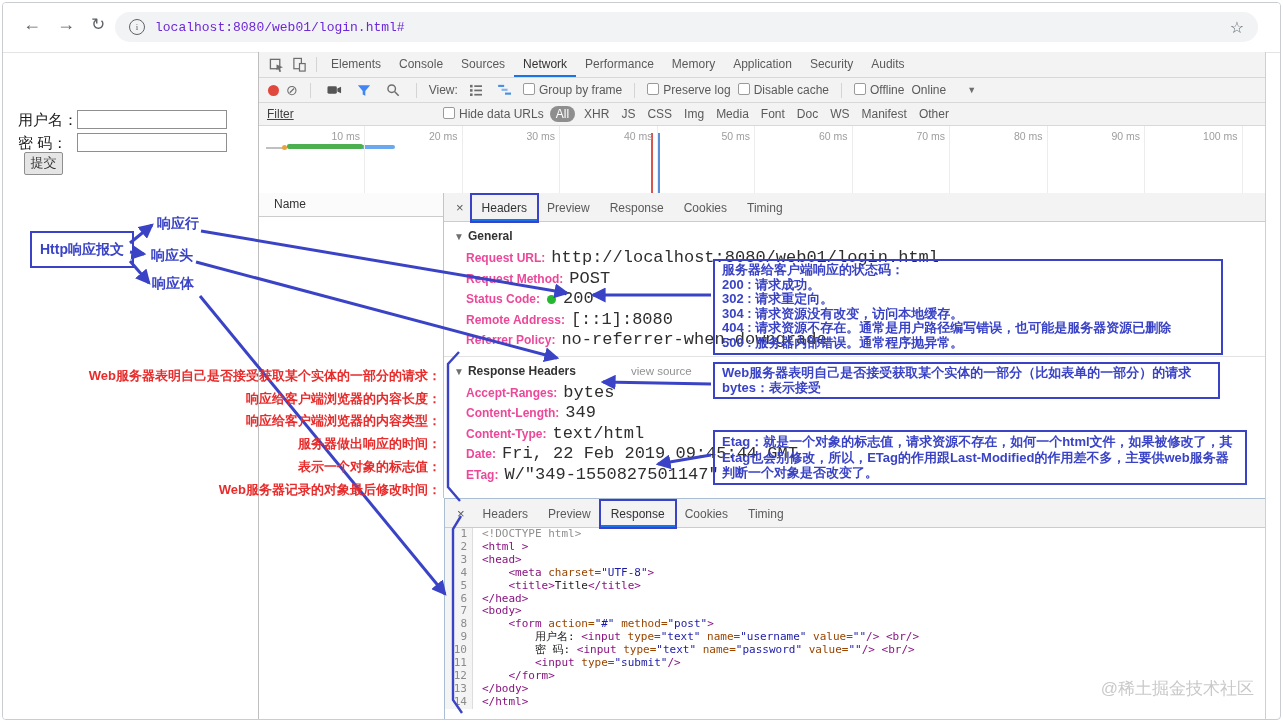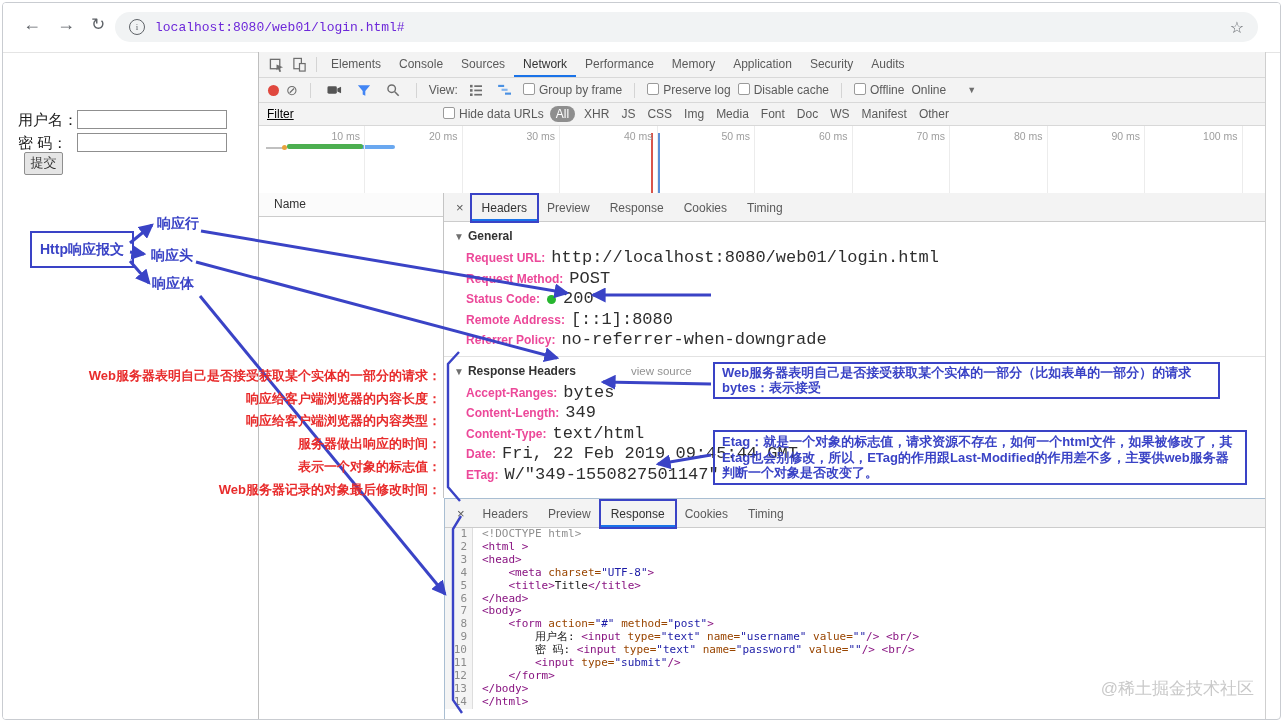--- a/index.html
+++ b/index.html
@@ -25,21 +25,21 @@
   .icon-btn{display:inline-flex;align-items:center;margin:0 4px;}
   .vsep{width:1px;height:15px;background:#d4d4d4;margin:0 5px;}
   .dtab{padding:0 9px;font-size:12px;color:#5a5a5a;height:25px;line-height:25px;white-space:nowrap;}
   .dtab.sel{color:#333;box-shadow:inset 0 -2px 0 #1a73e8;}
   .dt-toolbar{height:24px;background:#f3f3f3;border-bottom:1px solid #d8d8d8;display:flex;align-items:center;padding-left:9px;font-size:12px;color:#5a5a5a;gap:7px;white-space:nowrap;}
   .rec-dot{width:11px;height:11px;border-radius:50%;background:#e0483e;}
   .glyph{color:#6e6e6e;font-size:14px;line-height:14px;}
   .cb{width:10px;height:10px;border:1px solid #9a9a9a;border-radius:2px;background:#fff;display:inline-block;vertical-align:-1px;margin-right:4px;}
   .ddc{font-size:9px;color:#6e6e6e;margin-left:14px;}
   .dt-filterbar{height:22px;background:#f3f3f3;border-bottom:1px solid #d8d8d8;display:flex;align-items:center;padding-left:8px;font-size:12px;color:#5a5a5a;white-space:nowrap;}
-  .filter-input{width:176px;color:#000000;text-decoration:underline;}
+  .filter-input{width:176px;color:#404040;text-decoration:underline;}
   .chip{padding:0 6px;color:#5a5a5a;}
   .chip.sel{background:#8e8e8e;color:#fff;border-radius:9px;padding:1px 6px;margin-right:3px;}
   .dt-timeline{position:relative;height:67px;border-bottom:1px solid #ccc;background:#fff;overflow:hidden;}
   .grid{position:absolute;top:0;bottom:0;width:1px;background:#ececec;}
   .tick{position:absolute;top:4px;width:64px;text-align:right;font-size:10.5px;color:#9d9d9d;}
   .wf-gray{position:absolute;left:7px;top:21px;width:17px;height:2px;background:#c0c0c0;}
   .wf-dot{position:absolute;left:23px;top:19px;width:5px;height:5px;border-radius:50%;background:#e8a33d;}
   .wf-green{position:absolute;left:28px;top:18px;width:76px;height:5px;background:#4caf50;border-radius:2px;}
   .wf-blue{position:absolute;left:100px;top:19px;width:36px;height:4px;background:#6aa8f0;border-radius:2px;}
   .ev-line{position:absolute;top:7px;bottom:0;width:2px;}
@@ -352,20 +352,28 @@
 
   <div class="red-notes" id="red-notes">
       <div class="rnote">Web服务器表明自己是否接受获取某个实体的一部分的请求：</div>
       <div class="rnote">响应给客户端浏览器的内容长度：</div>
       <div class="rnote">响应给客户端浏览器的内容类型：</div>
       <div class="rnote">服务器做出响应的时间：</div>
       <div class="rnote">表示一个对象的标志值：</div>
       <div class="rnote">Web服务器记录的对象最后修改时间：</div>
     </div>
 
+  <div class="bluebox bb1" id="bb1">
+      <div class="bbline">服务器给客户端响应的状态码：</div>
+      <div class="bbline">200 : 请求成功。</div>
+      <div class="bbline">302 : 请求重定向。</div>
+      <div class="bbline">304 : 请求资源没有改变，访问本地缓存。</div>
+      <div class="bbline">404 : 请求资源不存在。通常是用户路径编写错误，也可能是服务器资源已删除</div>
+      <div class="bbline">500 : 服务器内部错误。通常程序抛异常。</div>
+    </div>
   <div class="bluebox bb2" id="bb2">
       <div class="bbline">Web服务器表明自己是否接受获取某个实体的一部分（比如表单的一部分）的请求</div>
       <div class="bbline">bytes：表示接受</div>
     </div>
   <div class="bluebox bb3">Etag：就是一个对象的标志值，请求资源不存在，如何一个html文件，如果被修改了，其Etag也会别修改，所以，ETag的作用跟Last-Modified的作用差不多，主要供web服务器判断一个对象是否改变了。</div>
 
   <div class="watermark">@稀土掘金技术社区</div>
 
   <svg class="overlay" viewBox="0 0 1277 716">
     <defs>

